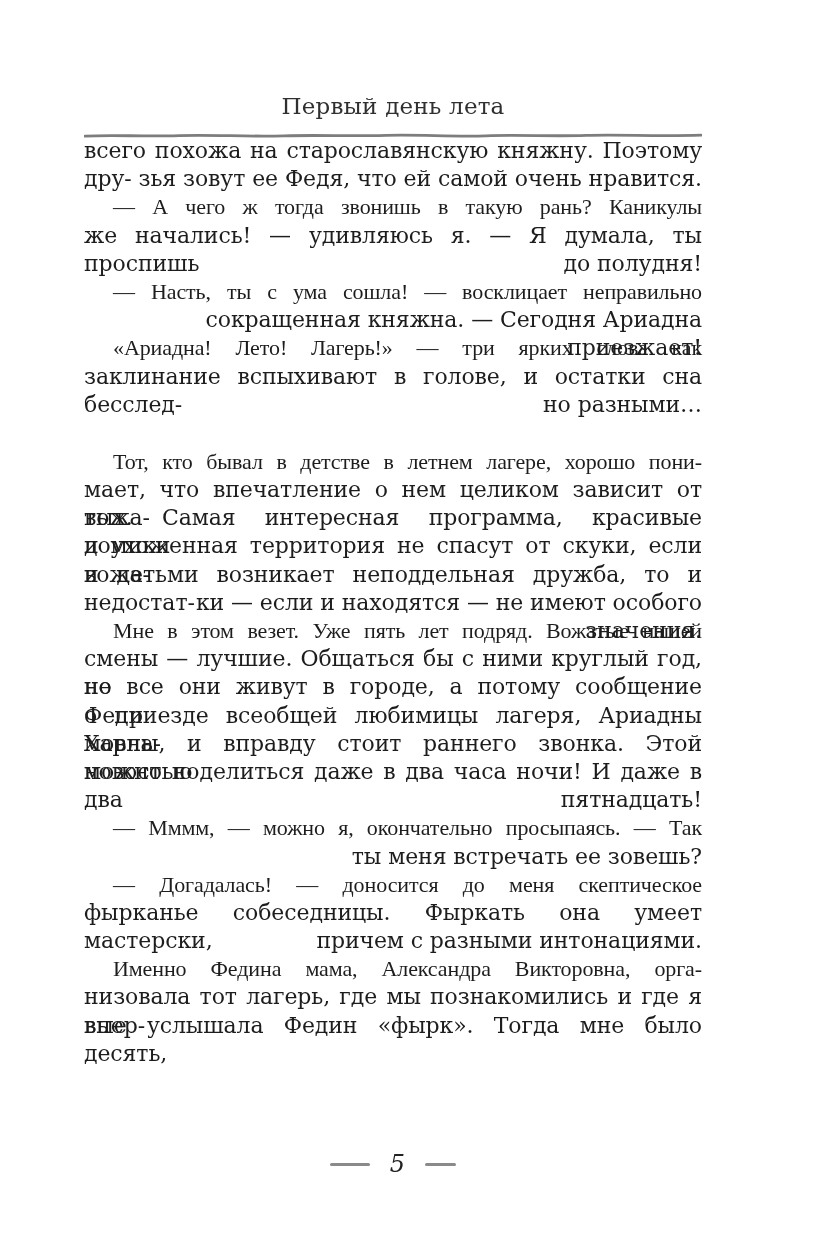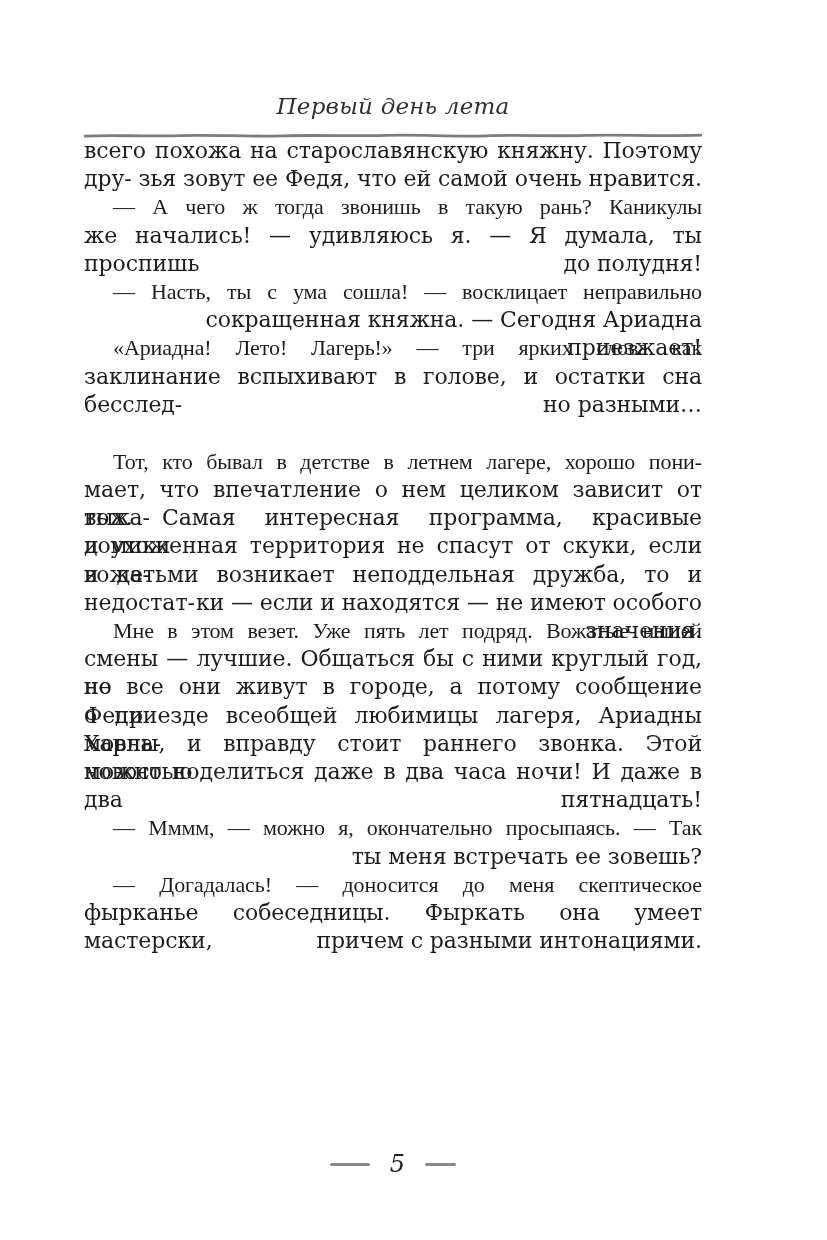--- a/index.html
+++ b/index.html
@@ -12,21 +12,20 @@
     font-family: "DejaVu Serif", serif;
     color: #1d1d1d;
     overflow: hidden;
   }
   .runhead {
     position: absolute;
     top: 93px;
     left: 84px;
     width: 618px;
     text-align: center;
-    font-style: italic;
     font-size: 23px;
     letter-spacing: 0.2px;
     color: #303030;
   }
   .rule {
     position: absolute;
     top: 131px;
     left: 84px;
     width: 618px;
     height: 10px;
@@ -144,20 +143,25 @@
       <div class="line full indent">— Мммм, — можно я, окончательно просыпаясь. — Так</div>
       <div class="line end">ты меня встречать ее зовешь?</div>
     </div>
 
     <div class="para">
       <div class="line full indent">— Догадалась! — доносится до меня скептическое</div>
       <div class="line full">фырканье собеседницы. Фыркать она умеет мастерски,</div>
       <div class="line end">причем с разными интонациями.</div>
     </div>
 
+    <div class="para">
+      <div class="line full indent">Именно Федина мама, Александра Викторовна, орга-</div>
+      <div class="line full">низовала тот лагерь, где мы познакомились и где я впер-</div>
+      <div class="line full">вые услышала Федин «фырк». Тогда мне было десять,</div>
+    </div>
 
   </div>
 
   <div class="footer">
     <span class="footer-dash"></span>
     <span class="page-number">5</span>
     <span class="footer-dash short"></span>
   </div>
 
 </div>

